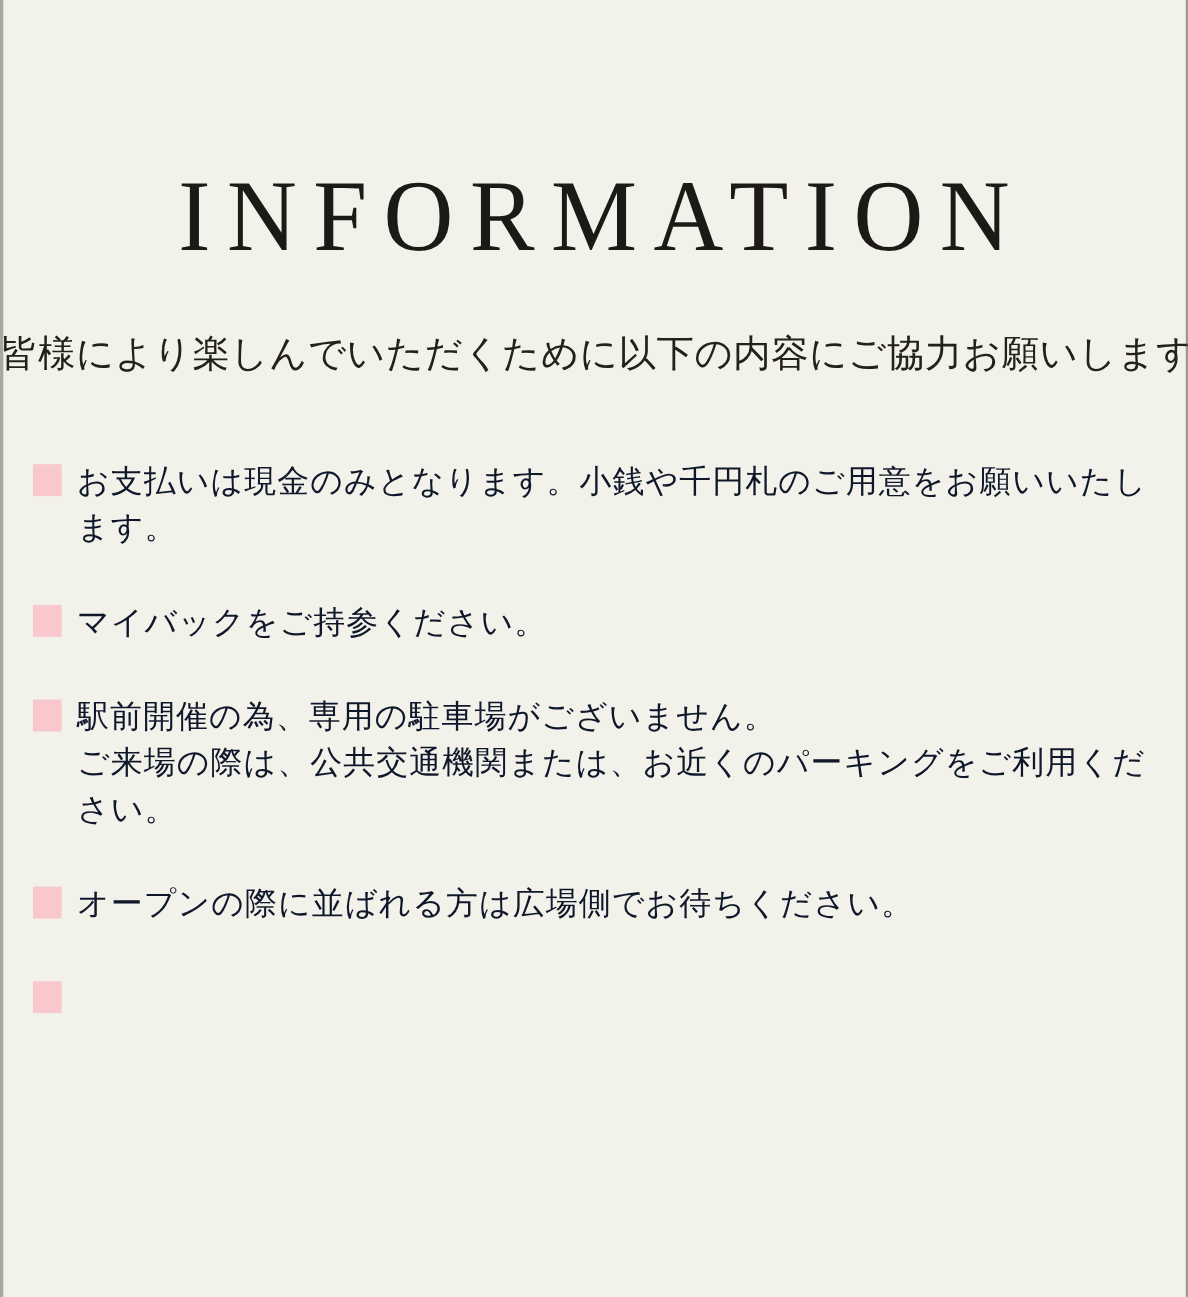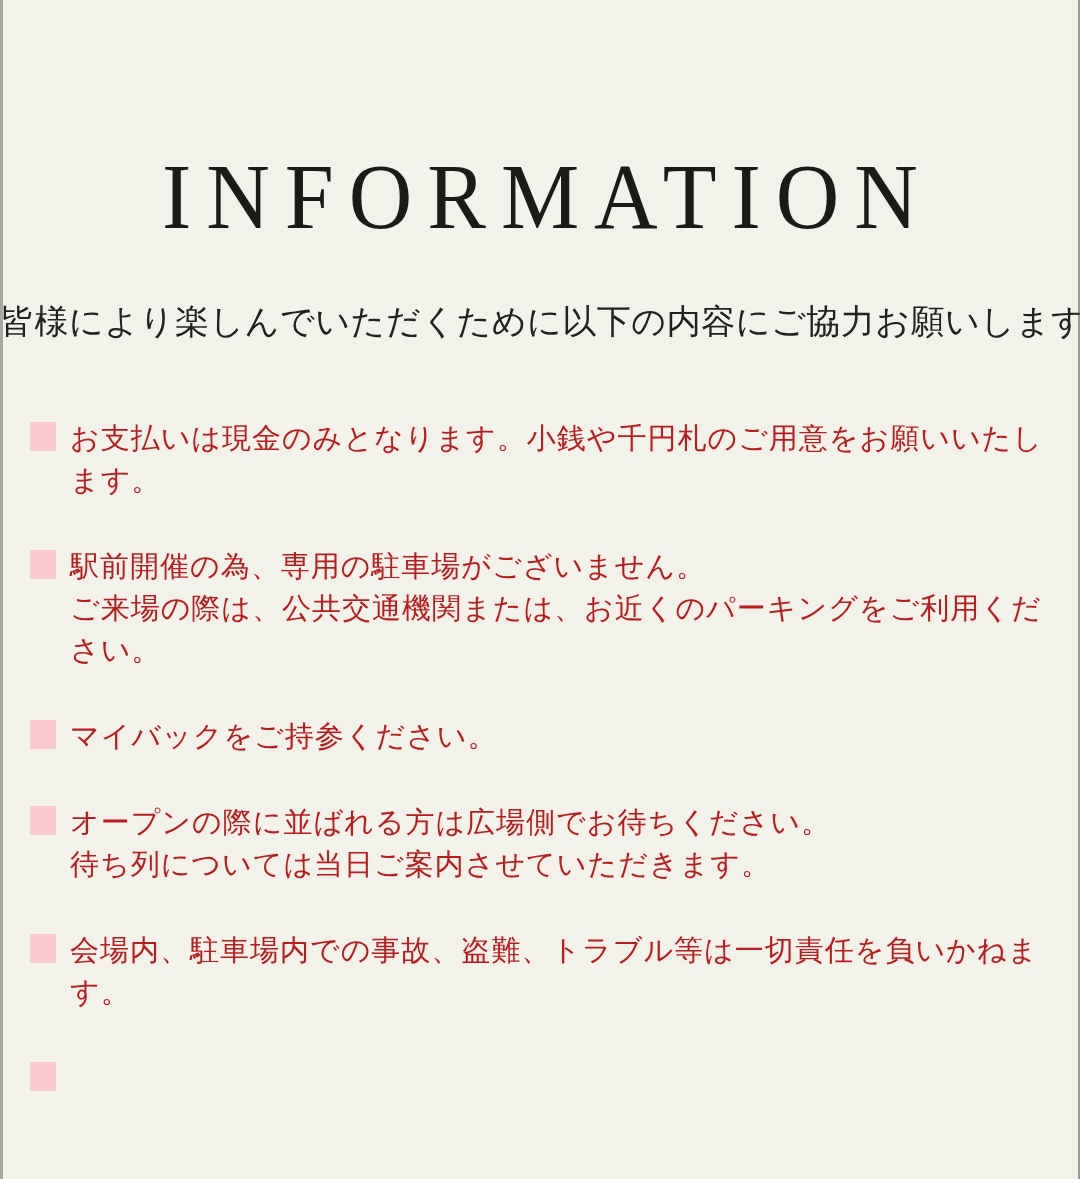--- a/index.html
+++ b/index.html
@@ -60,21 +60,21 @@
     width: 26px;
     height: 29px;
     background: #f8c8cc;
     margin-right: 14px;
     margin-top: 5px;
   }
   .text {
     font-size: 29px;
     line-height: 1.45;
     letter-spacing: 1px;
-    color: #b91c1c;
+    color: #0f172a;
   }
   .line { display: block; }
 </style>
 </head>
 <body>
 
 <div class="edge edge-left"></div>
 <div class="edge edge-right"></div>
 
 <div class="page">
@@ -88,46 +88,39 @@
     <li class="notice">
       <span class="marker"></span>
       <span class="text">
         <span class="line">お支払いは現金のみとなります。小銭や千円札のご用意をお願いいたします。</span>
       </span>
     </li>
 
     <li class="notice">
       <span class="marker"></span>
       <span class="text">
+        <span class="line">マイバックをご持参ください。</span>
+      </span>
+    </li>
+
+    <li class="notice">
+      <span class="marker"></span>
+      <span class="text">
         <span class="line">駅前開催の為、専用の駐車場がございません。</span>
         <span class="line">ご来場の際は、公共交通機関または、お近くのパーキングをご利用ください。</span>
       </span>
     </li>
 
     <li class="notice">
       <span class="marker"></span>
       <span class="text">
-        <span class="line">マイバックをご持参ください。</span>
+        <span class="line">オープンの際に並ばれる方は広場側でお待ちください。</span>
       </span>
     </li>
 
-    <li class="notice">
-      <span class="marker"></span>
-      <span class="text">
-        <span class="line">オープンの際に並ばれる方は広場側でお待ちください。</span>
-        <span class="line">待ち列については当日ご案内させていただきます。</span>
-      </span>
-    </li>
-
-    <li class="notice">
-      <span class="marker"></span>
-      <span class="text">
-        <span class="line">会場内、駐車場内での事故、盗難、トラブル等は一切責任を負いかねます。</span>
-      </span>
-    </li>
 
     <li class="notice">
       <span class="marker"></span>
       <span class="text">
       </span>
     </li>
 
   </ul>
 </div>
 

